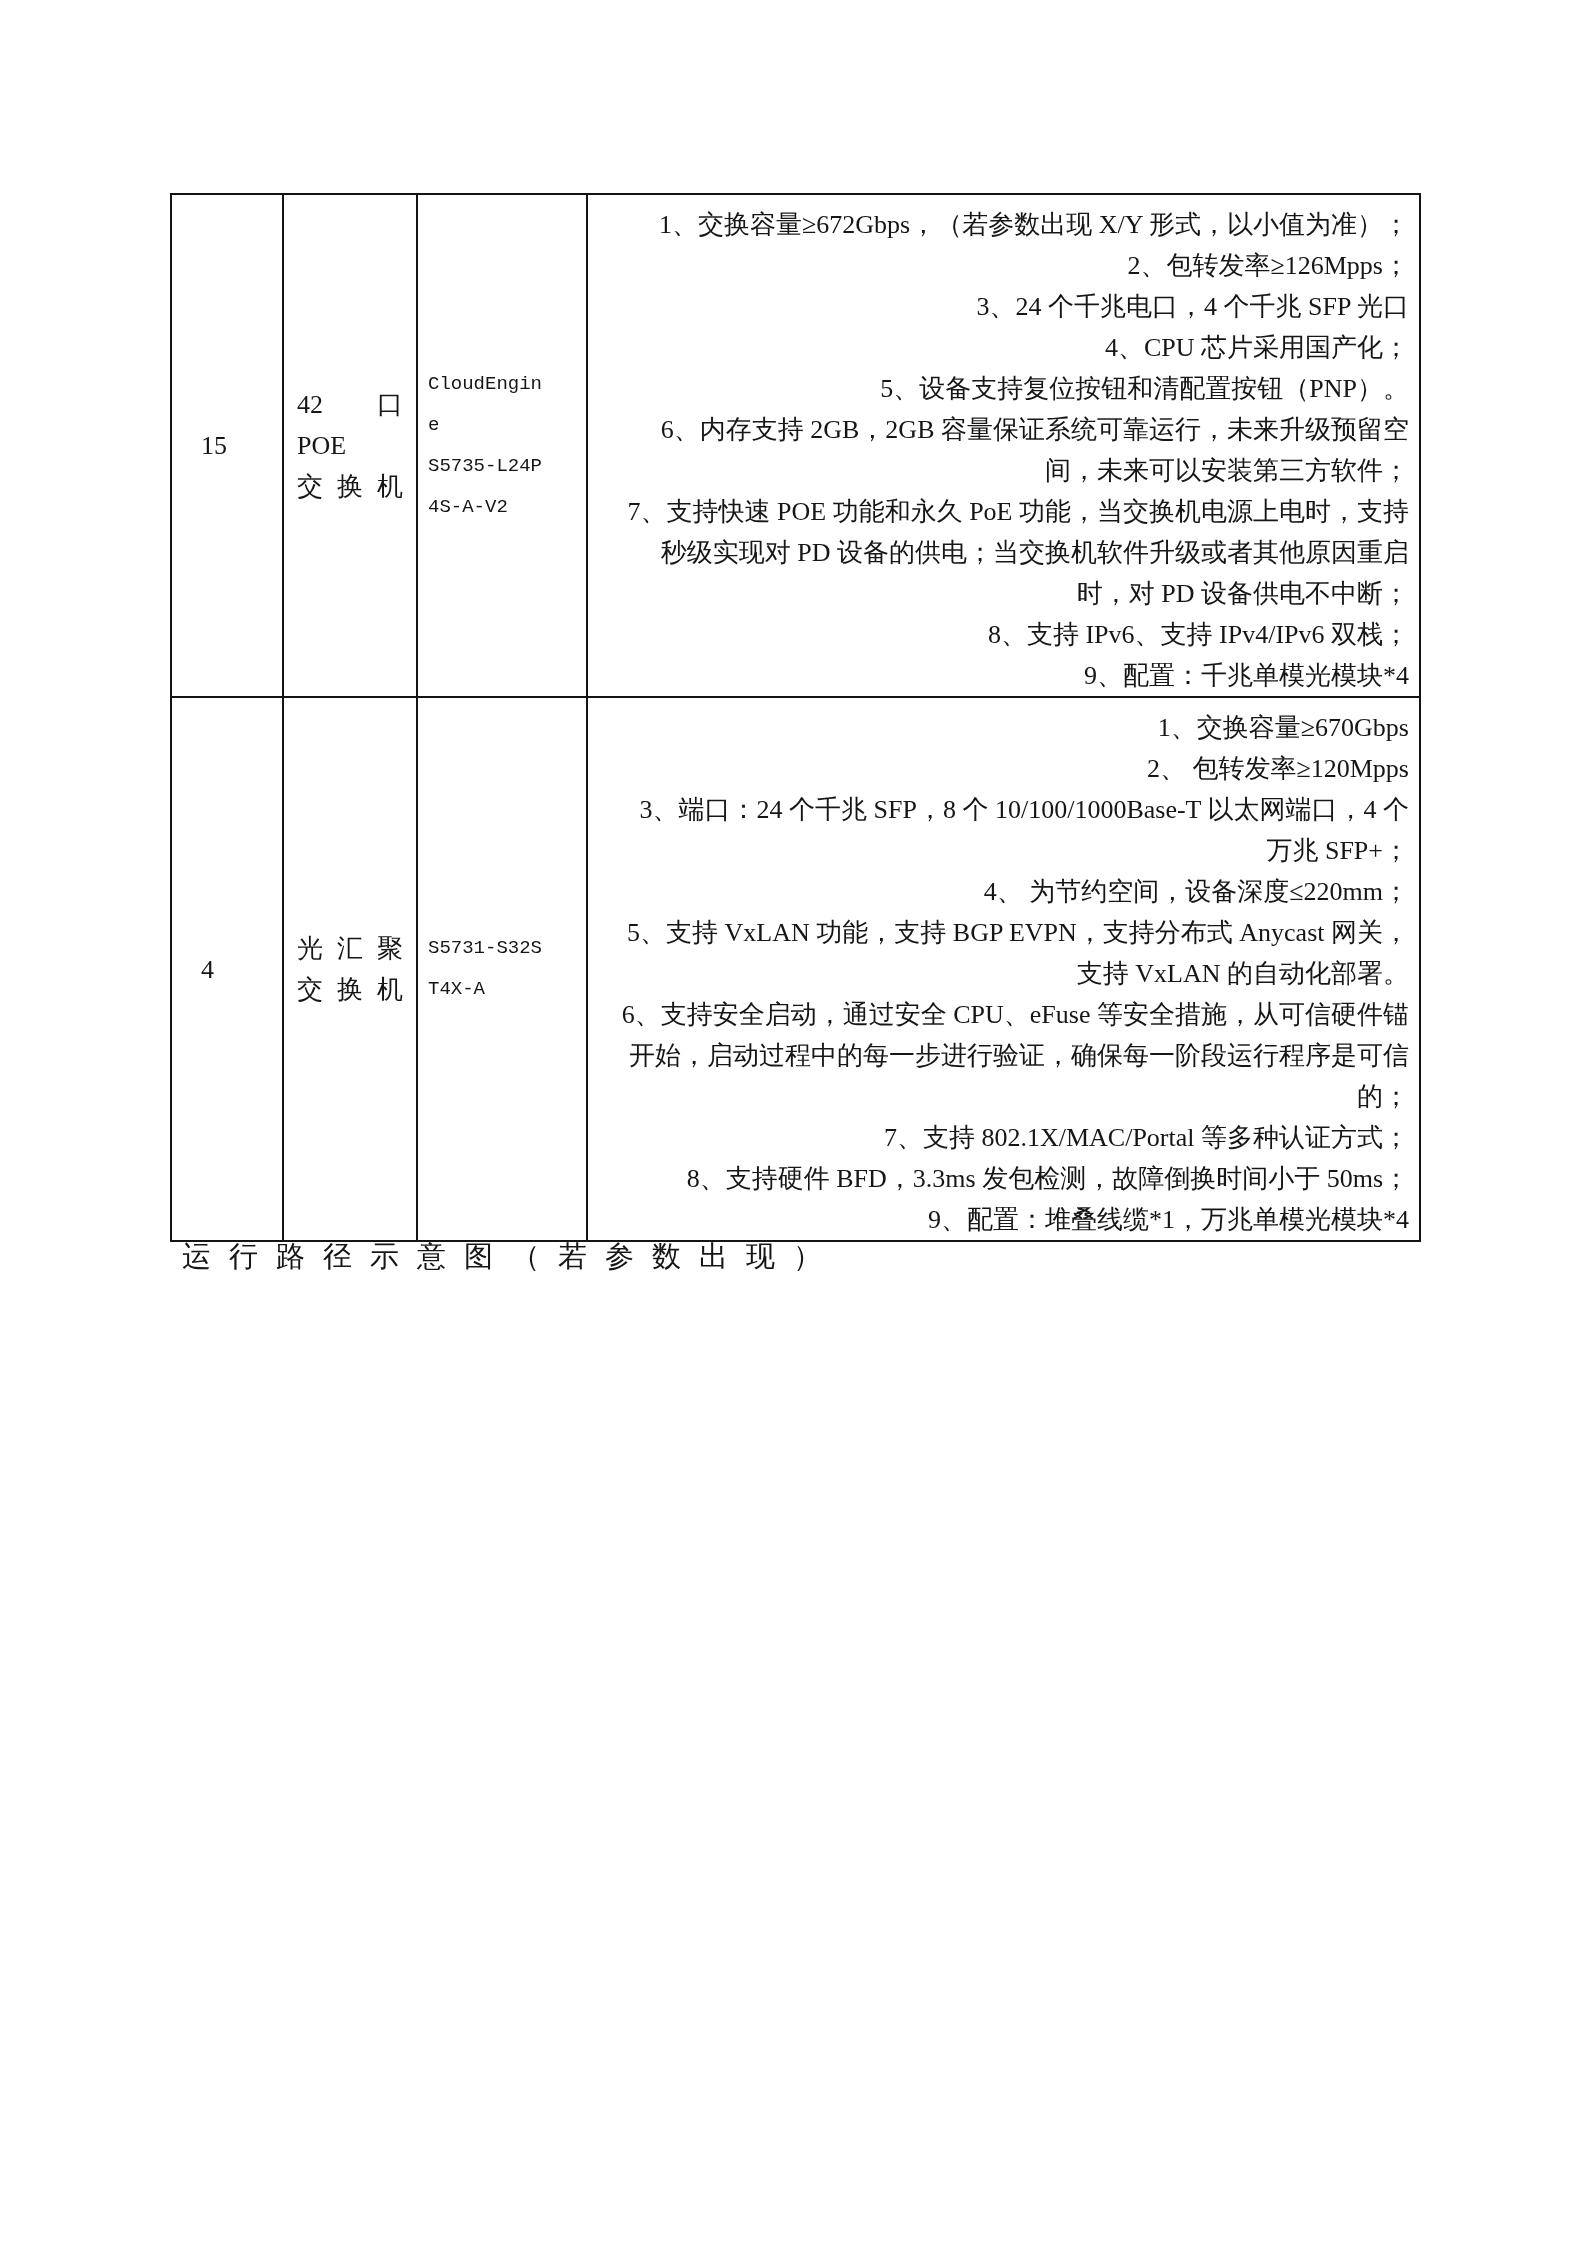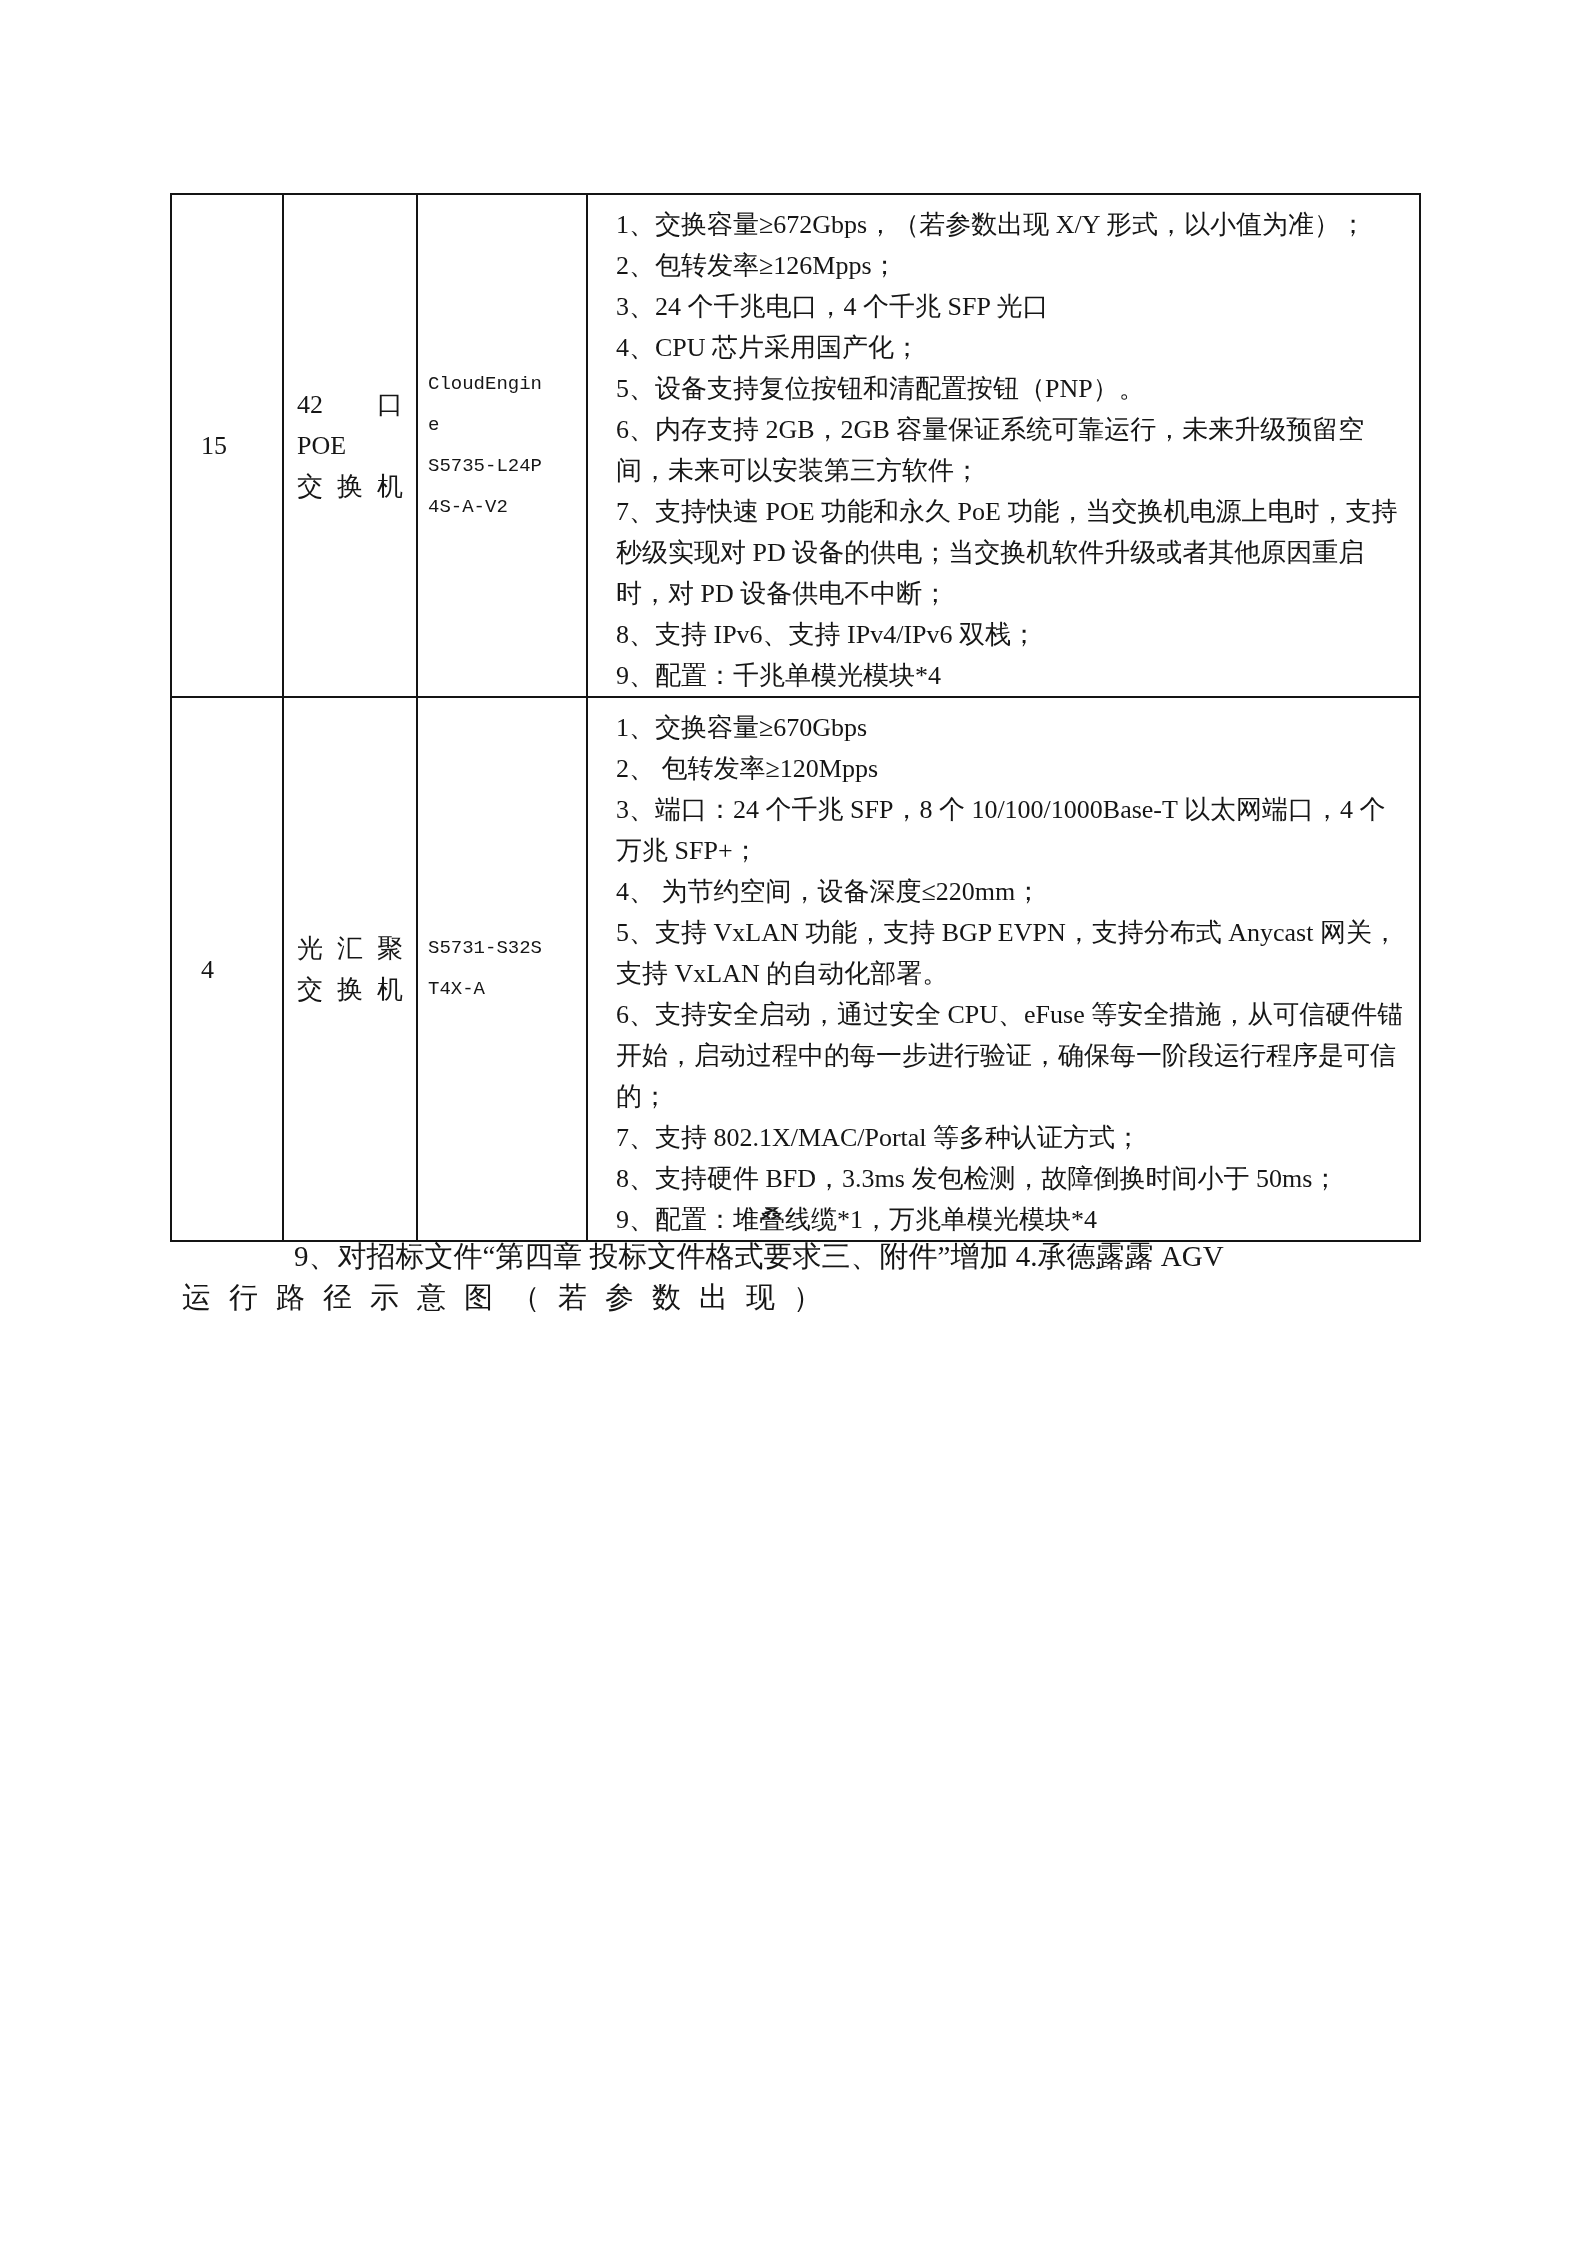--- a/index.html
+++ b/index.html
@@ -47,21 +47,21 @@
     padding-right:4px;
     white-space:pre-line;
     font-family:"Liberation Mono","DejaVu Sans Mono",monospace;
     font-size:19px;
     text-align:left;
   }
   td.cell-specs {
     vertical-align:top;
     padding:9px 10px 0 28px;
     white-space:pre-line;
-    text-align:left;
+    text-align:right;
   }
   .note {
     position:absolute;
     left:182px; top:1236px;
     width:1270px;
     font-size:29px;
     line-height:41px;
   }
   .note-line1 {
     text-indent:112px;
@@ -116,17 +116,16 @@
 5、支持 VxLAN 功能，支持 BGP EVPN，支持分布式 Anycast 网关，支持 VxLAN 的自动化部署。
 6、支持安全启动，通过安全 CPU、eFuse 等安全措施，从可信硬件锚开始，启动过程中的每一步进行验证，确保每一阶段运行程序是可信的；
 7、支持 802.1X/MAC/Portal 等多种认证方式；
 8、支持硬件 BFD，3.3ms 发包检测，故障倒换时间小于 50ms；
 9、配置：堆叠线缆*1，万兆单模光模块*4</td>
     </tr>
   </tbody>
     </table>
 
   <div class="note">
-    <div class="note-line1">9、对招标文件“第四章 投标文件格式要求三、附件”增加 4.承德露露 AGV</div>
     <div class="note-line2">运行路径示意图（若参数出现）</div>
   </div>
 
 </div>
 
 </body></html>

